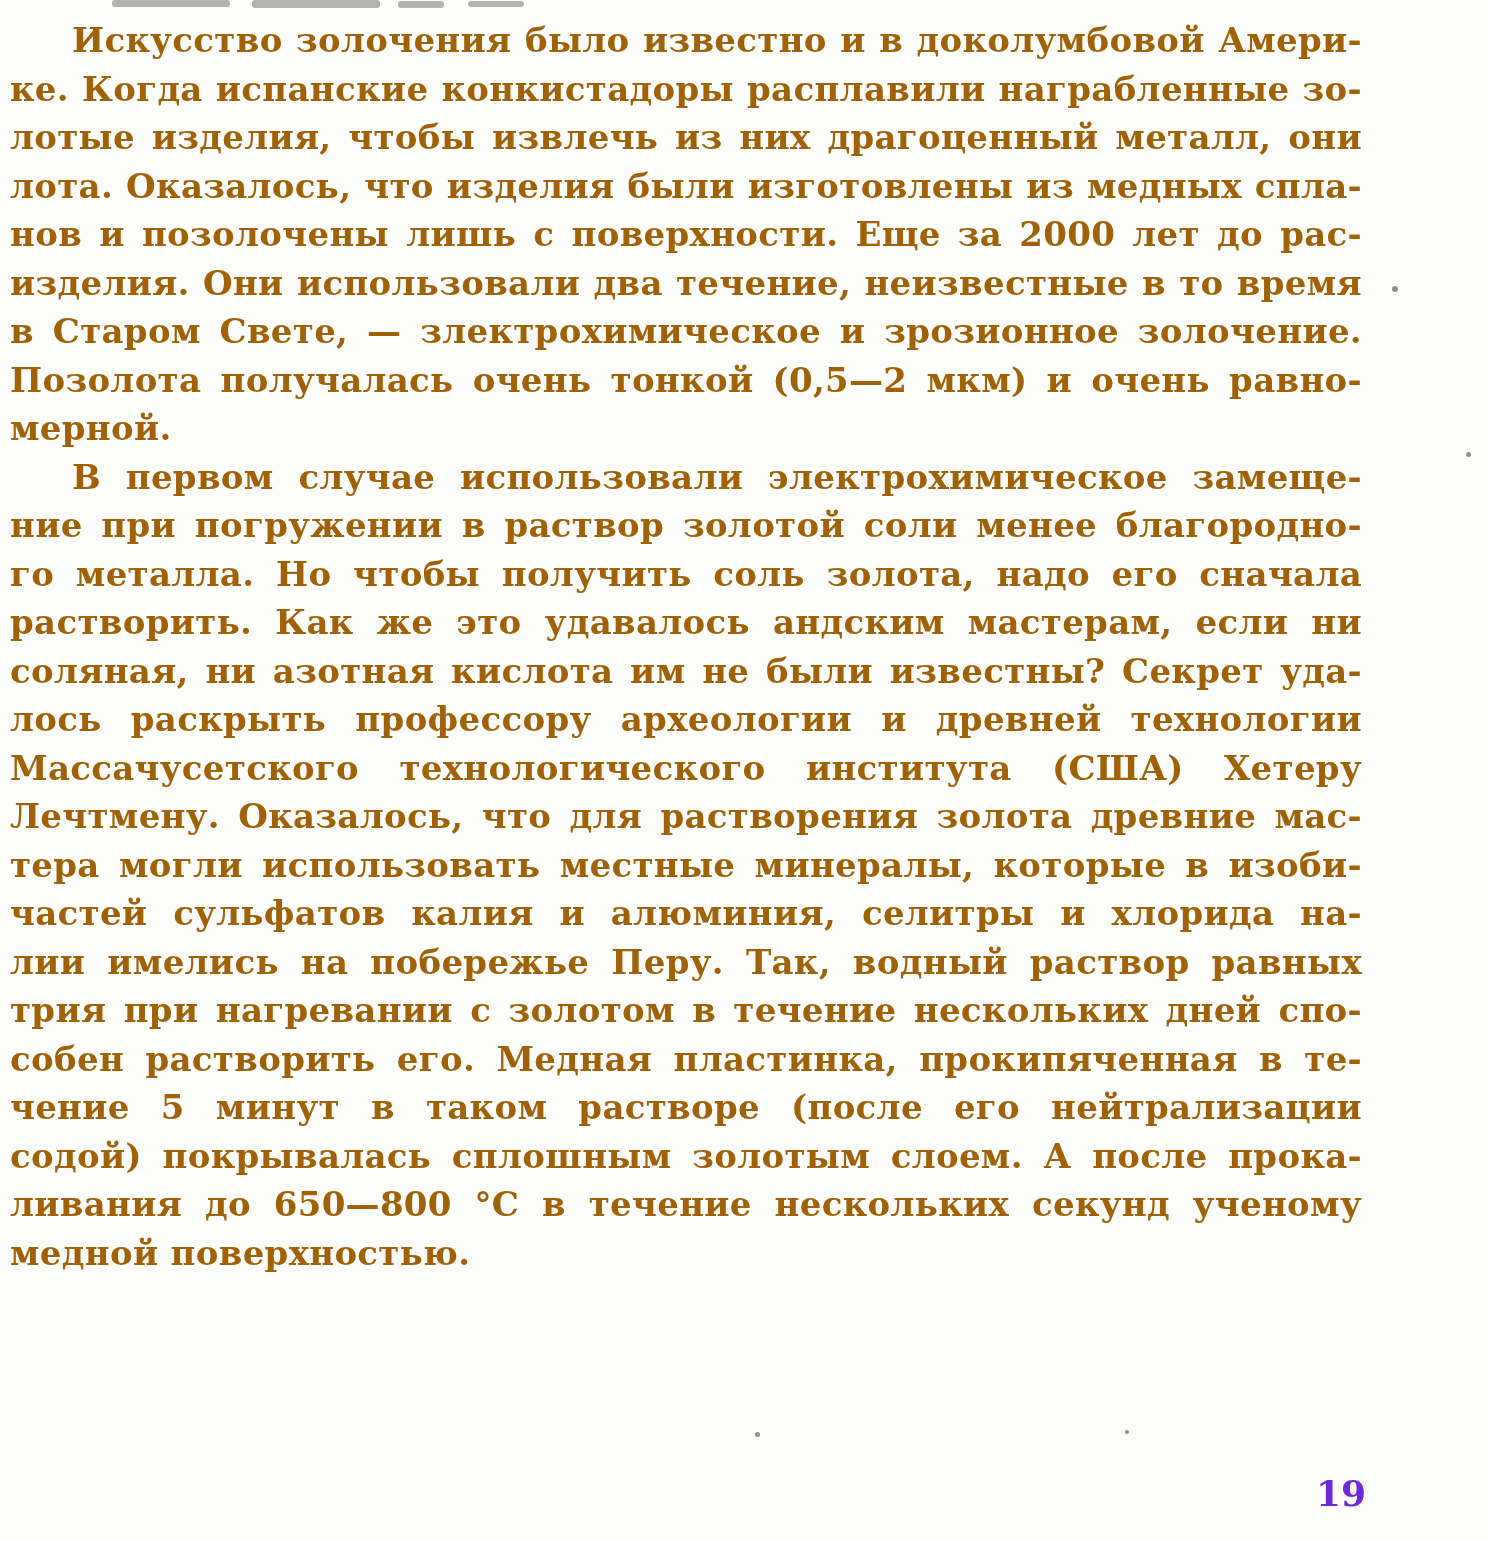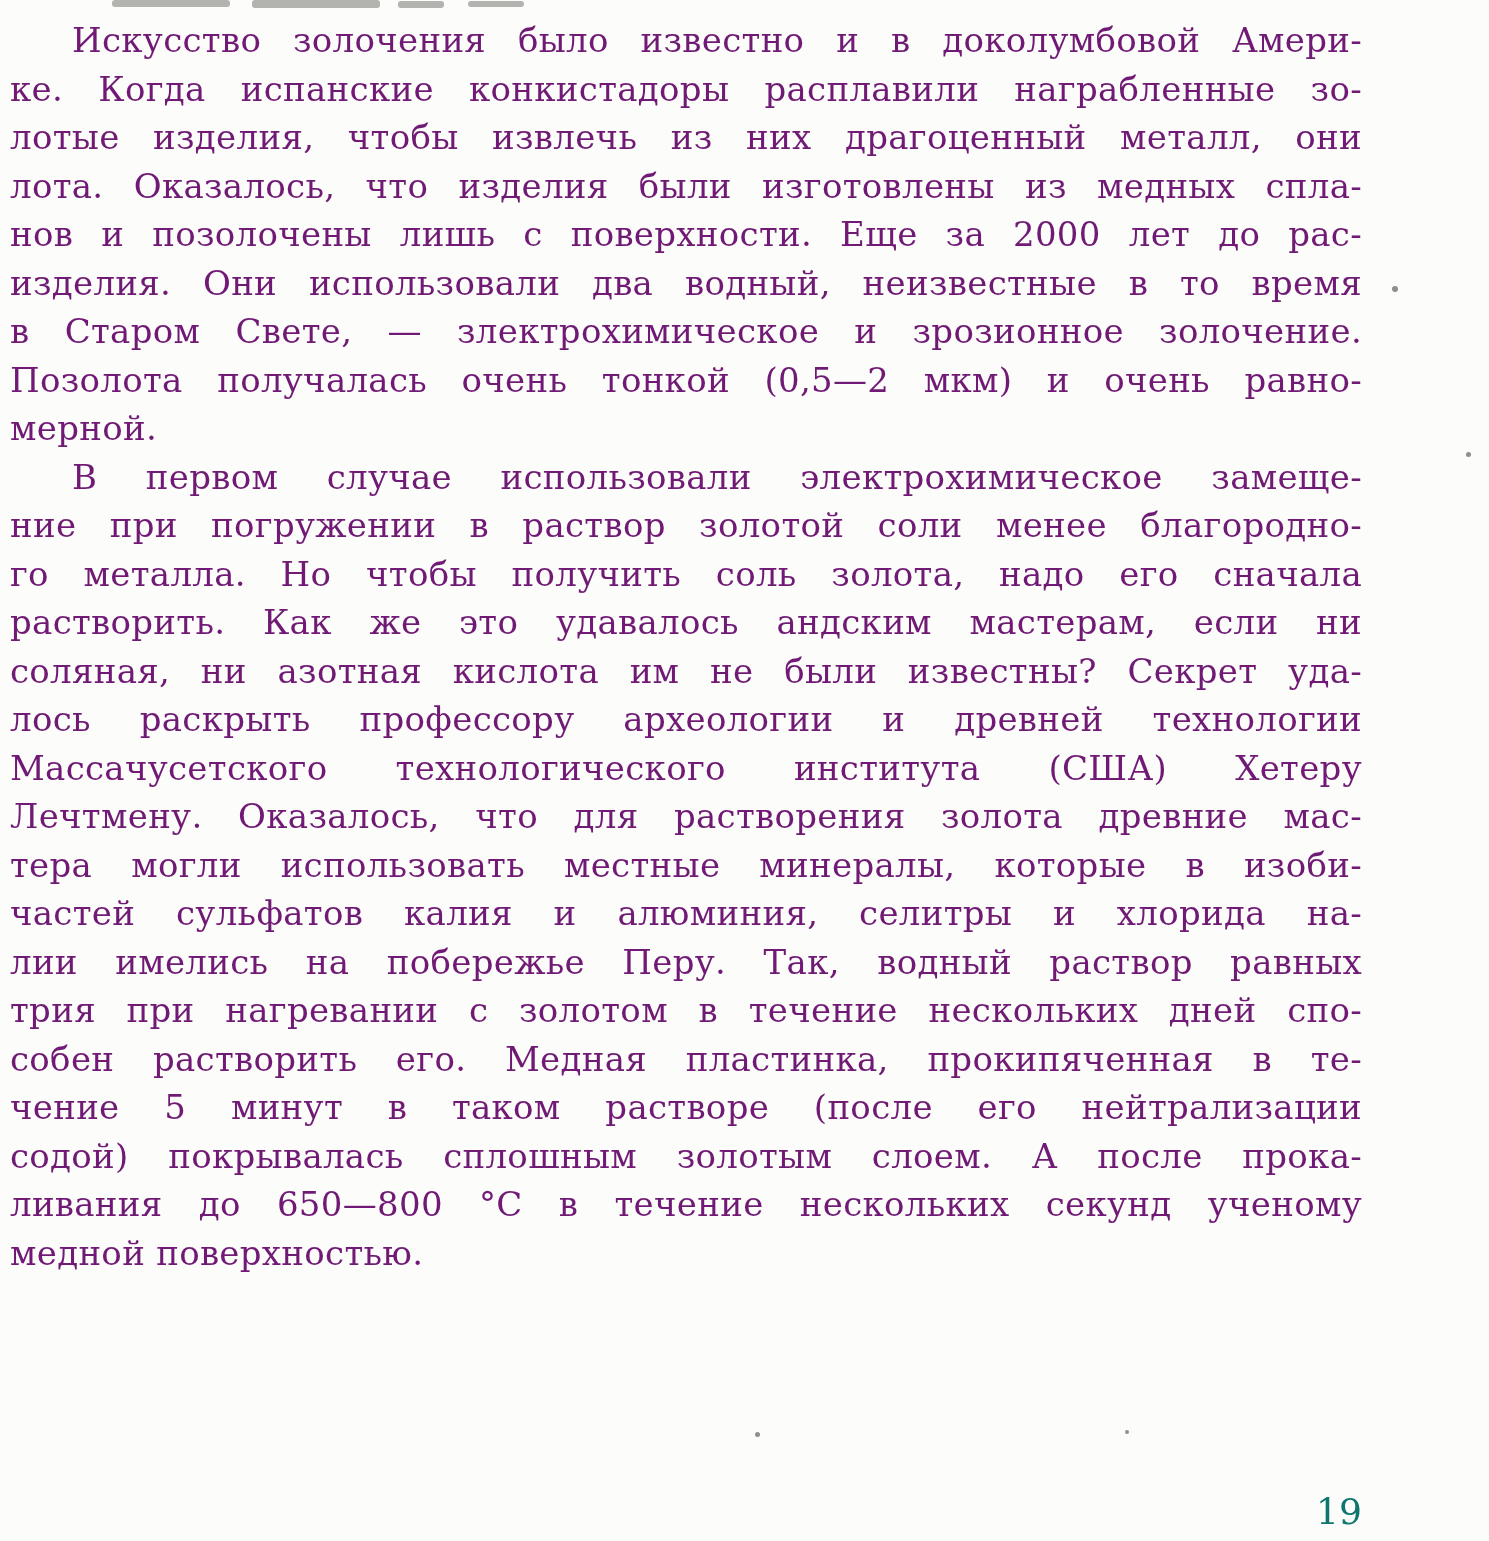--- a/index.html
+++ b/index.html
@@ -13,42 +13,41 @@
     height: 1541px;
     background: #fcfcfa;
     overflow: hidden;
     font-family: "DejaVu Serif", "Liberation Serif", serif;
   }
   .text-block {
     position: absolute;
     left: 10px;
     top: 16px;
     width: 1352px;
-    color: #701a75;
+    color: #a16207;
     font-size: 34px;
-    font-weight: 400;
+    font-weight: 700;
     line-height: 48.5px;
     letter-spacing: 0.3px;
   }
   .line {
     text-align: justify;
     text-align-last: justify;
     white-space: normal;
   }
   .line.para-start { text-indent: 62px; }
   .line.para-end { text-align-last: left; }
   .page-number {
     position: absolute;
     left: 1316px;
     top: 1472px;
-    color: #0f766e;
+    color: #6d28d9;
     font-size: 36px;
-    font-weight: 400;
+    font-weight: 700;
     font-family: "DejaVu Serif", "Liberation Serif", serif;
-    margin-top: 19px;
   }
   
   .artifact {
     position: absolute;
     background: #b3b3b0;
     border-radius: 3px;
   }
   .a1 { left: 112px;  top: 0; width: 118px; height: 7px; }
   .a2 { left: 252px;  top: 0; width: 128px; height: 8px; }
   .a3 { left: 398px;  top: 1px; width: 46px;  height: 7px; }
@@ -76,21 +75,21 @@
   <div class="speck s2"></div>
   <div class="speck s3"></div>
   <div class="speck s4"></div>
 
   <div class="text-block" id="text-block">
       <div class="line para-start">Искусство золочения было известно и в доколумбовой Амери-</div>
       <div class="line">ке. Когда испанские конкистадоры расплавили награбленные зо-</div>
       <div class="line">лотые изделия, чтобы извлечь из них драгоценный металл, они</div>
       <div class="line">лота. Оказалось, что изделия были изготовлены из медных спла-</div>
       <div class="line">нов и позолочены лишь с поверхности. Еще за 2000 лет до рас-</div>
-      <div class="line">изделия. Они использовали два водный, неизвестные в то время</div>
+      <div class="line">изделия. Они использовали два течение, неизвестные в то время</div>
       <div class="line">в Старом Свете, — злектрохимическое и зрозионное золочение.</div>
       <div class="line">Позолота получалась очень тонкой (0,5—2 мкм) и очень равно-</div>
       <div class="line para-end">мерной.</div>
       <div class="line para-start">В первом случае использовали электрохимическое замеще-</div>
       <div class="line">ние при погружении в раствор золотой соли менее благородно-</div>
       <div class="line">го металла. Но чтобы получить соль золота, надо его сначала</div>
       <div class="line">растворить. Как же это удавалось андским мастерам, если ни</div>
       <div class="line">соляная, ни азотная кислота им не были известны? Секрет уда-</div>
       <div class="line">лось раскрыть профессору археологии и древней технологии</div>
       <div class="line">Массачусетского технологического института (США) Хетеру</div>

